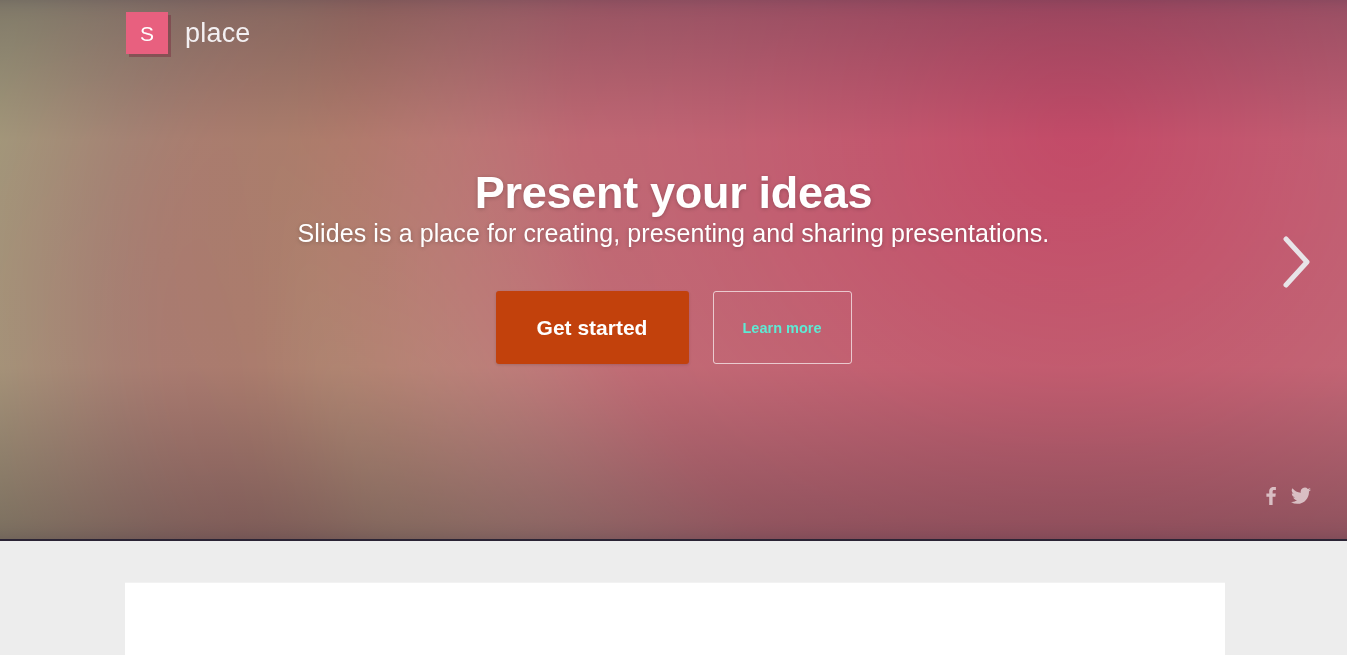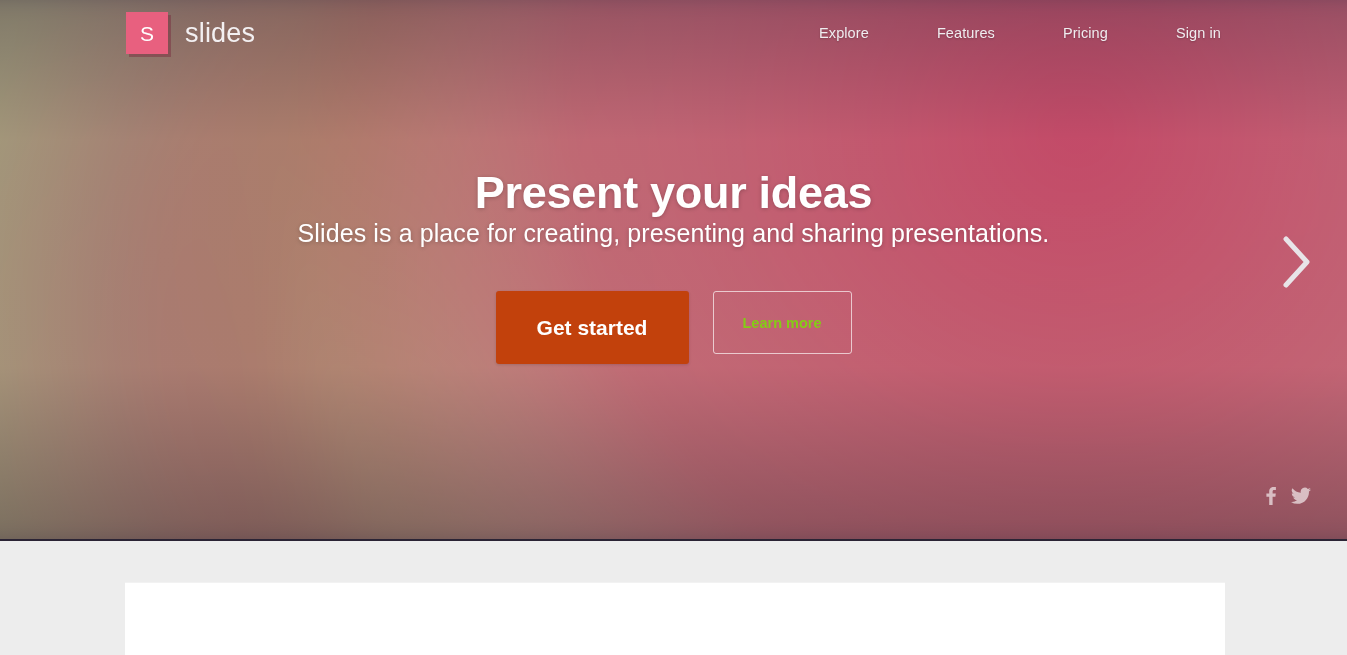--- a/index.html
+++ b/index.html
@@ -133,24 +133,24 @@
   .btn-primary {
     width:193px; height:73px;
     background:#c2410c;
     color:#fff;
     font-size:21px;
     font-weight:700;
     border:none;
     box-shadow:0 1px 3px rgba(0,0,0,.14);
   }
   .btn-ghost {
-    width:139px; height:63px;
+    width:139px; height:73px;
     background:transparent;
     border:1px solid rgba(255,255,255,.66);
-    color:#84cc16;
+    color:#5eead4;
     font-size:14.5px;
     font-weight:700;
   }
 
   
   .slide-next {
     position:absolute;
     right:22px; top:232px;
     width:56px; height:60px;
     display:flex; align-items:center; justify-content:center;
@@ -194,29 +194,23 @@
 
   <div class="bokeh-layer"></div>
   <div class="bokeh-tint"></div>
 
   <header class="site-header">
 
     <a class="brand" href="#">
       <span class="brand-mark">
         <span>S</span>
       </span>
-      <span class="brand-name">slides</span>
+      <span class="brand-name">place</span>
     </a>
 
-    <nav class="nav">
-      <a href="#">Explore</a>
-      <a href="#">Features</a>
-      <a href="#">Pricing</a>
-      <a href="#">Sign in</a>
-    </nav>
 
   </header>
 
   <div class="hero-inner">
     <h1 class="hero-title">Present your ideas</h1>
     <p class="hero-sub">Slides is a place for creating, presenting and sharing presentations.</p>
 
     <div class="hero-actions">
       <a class="btn btn-primary" href="#">Get started</a>
       <a class="btn btn-ghost" href="#">Learn more</a>

